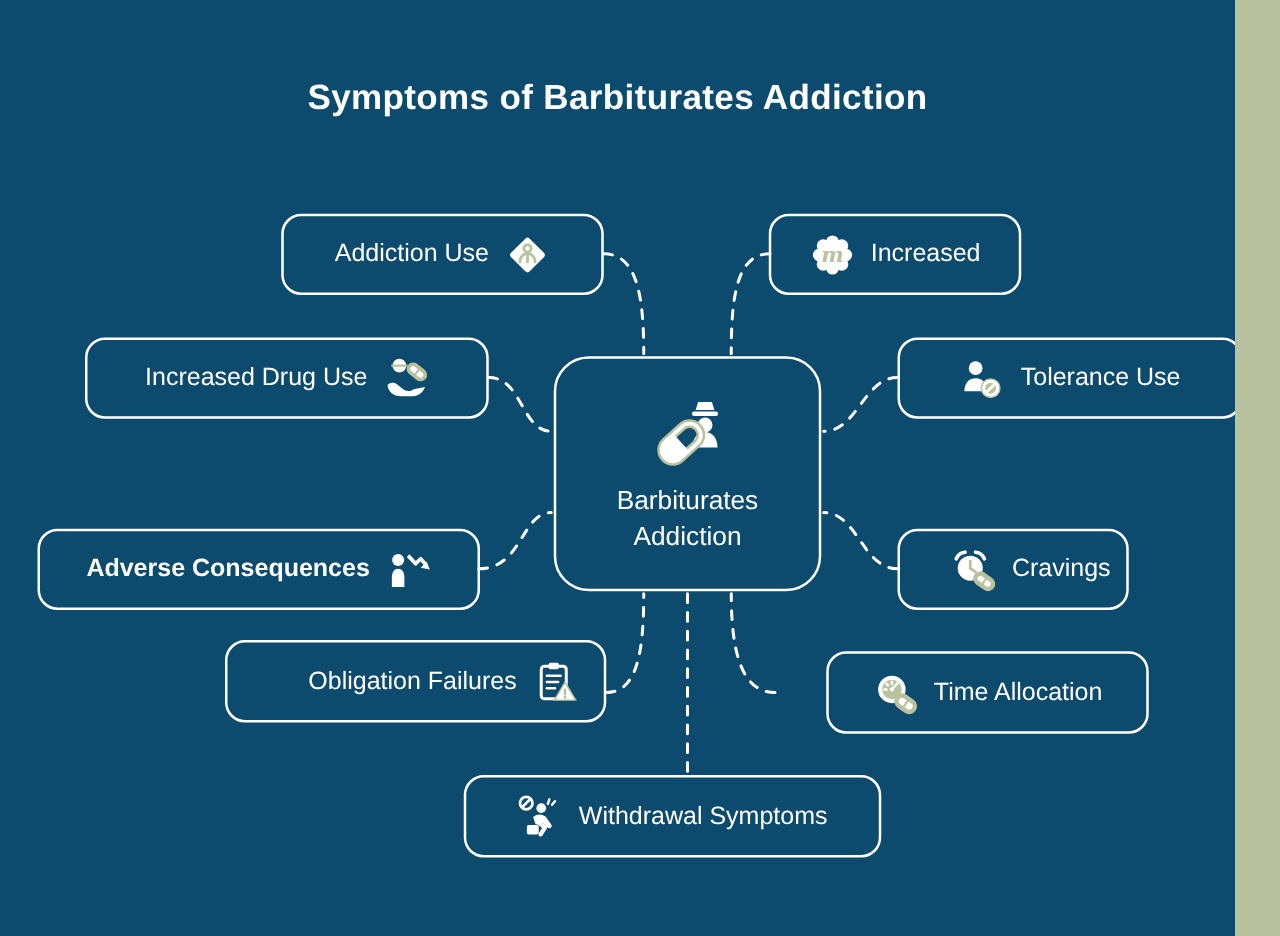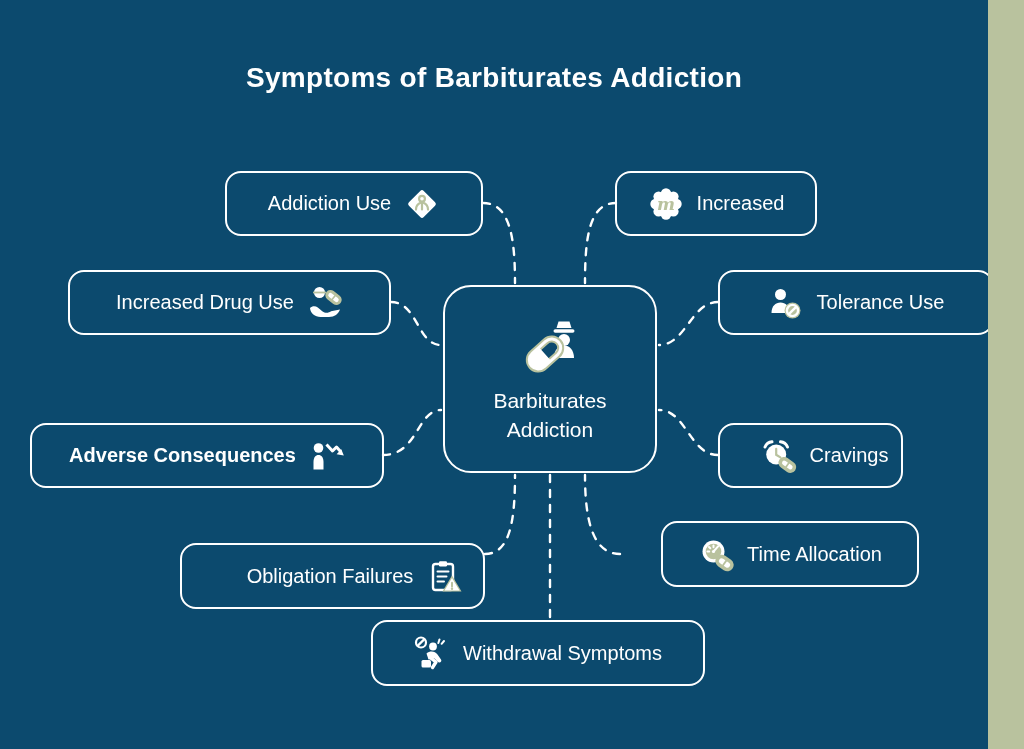--- a/index.html
+++ b/index.html
@@ -56,21 +56,21 @@
     line-height:1.35;
     white-space:normal;
   }
   
   .n-hazardous{left:225px;top:171px;width:258px;height:65px;}
   .n-tolerance{left:615px;top:171px;width:202px;height:65px;}
   .n-increased{left:68px; top:270px;width:323px;height:65px;}
   .n-compulsive{left:718px;top:270px;width:276px;height:65px;}
   .n-adverse{left:30px; top:423px;width:354px;height:65px;font-weight:bold;}
   .n-cravings{left:718px;top:423px;width:185px;height:65px;padding-left:28px;}
-  .n-obligation{left:180px;top:543px;width:305px;height:66px;padding-left:44px;}
+  .n-obligation{left:180px;top:512px;width:305px;height:66px;padding-left:44px;}
   .n-time{left:620px;top:521px;width:258px;height:66px;margin-left:41px;}
   .n-withdrawal{left:371px;top:620px;width:334px;height:66px;}
 </style>
 </head>
 <body>
 
 <div class="canvas">
 
   <div class="title">Symptoms of Barbiturates Addiction</div>
 

